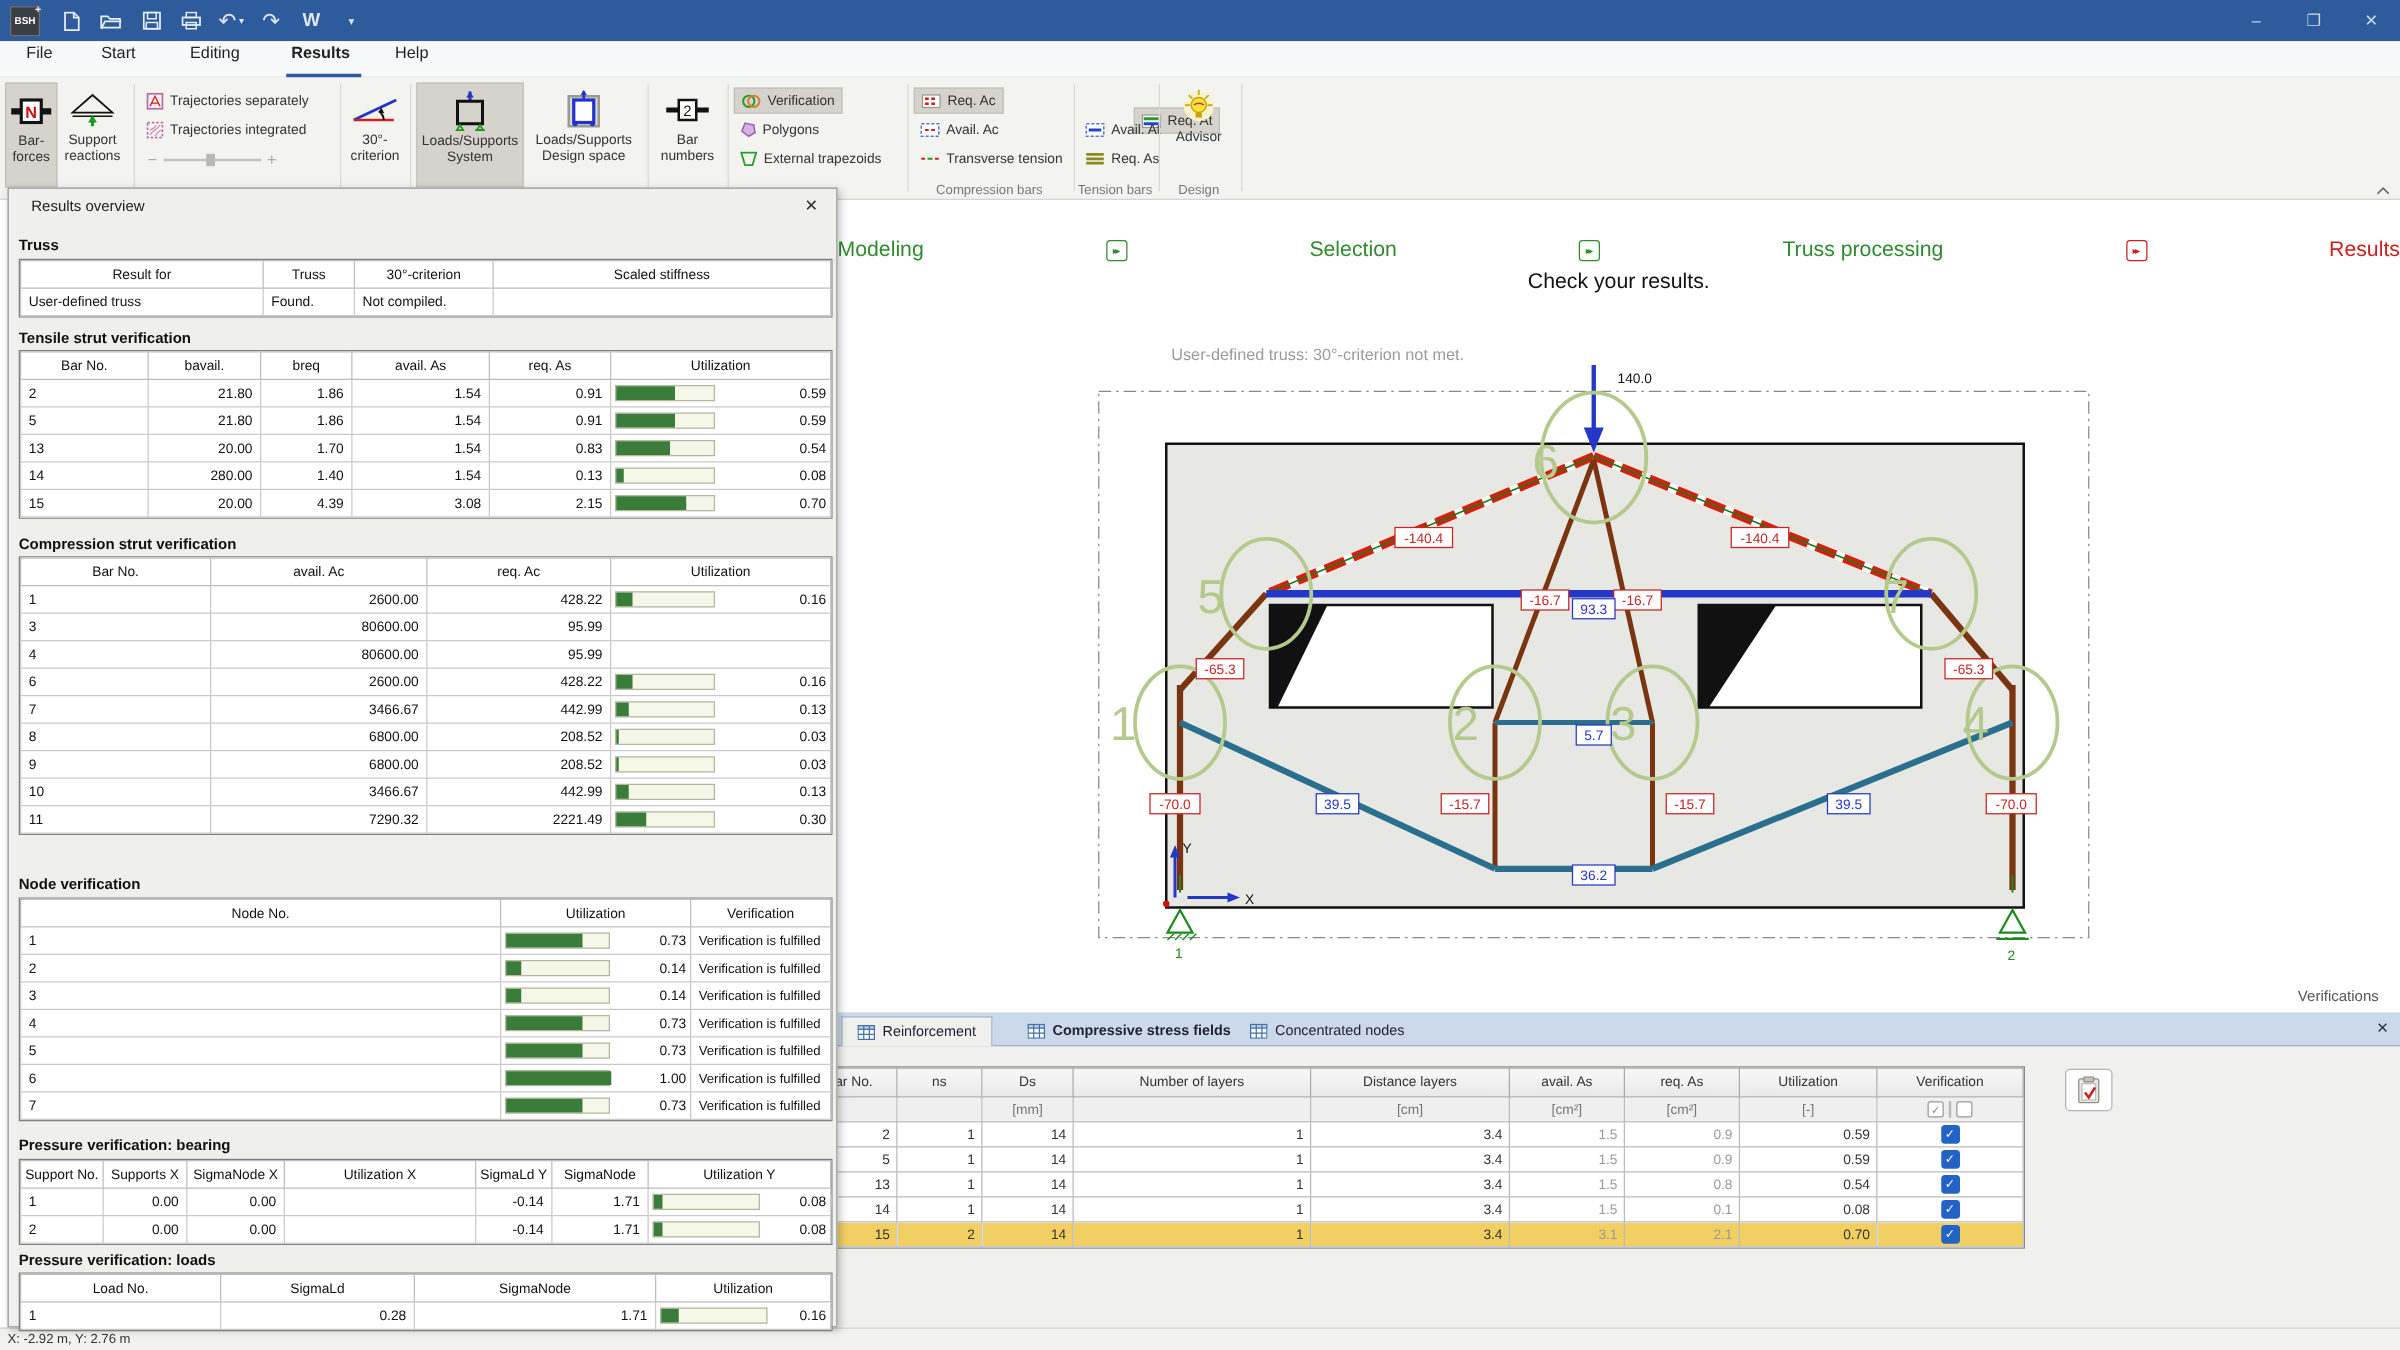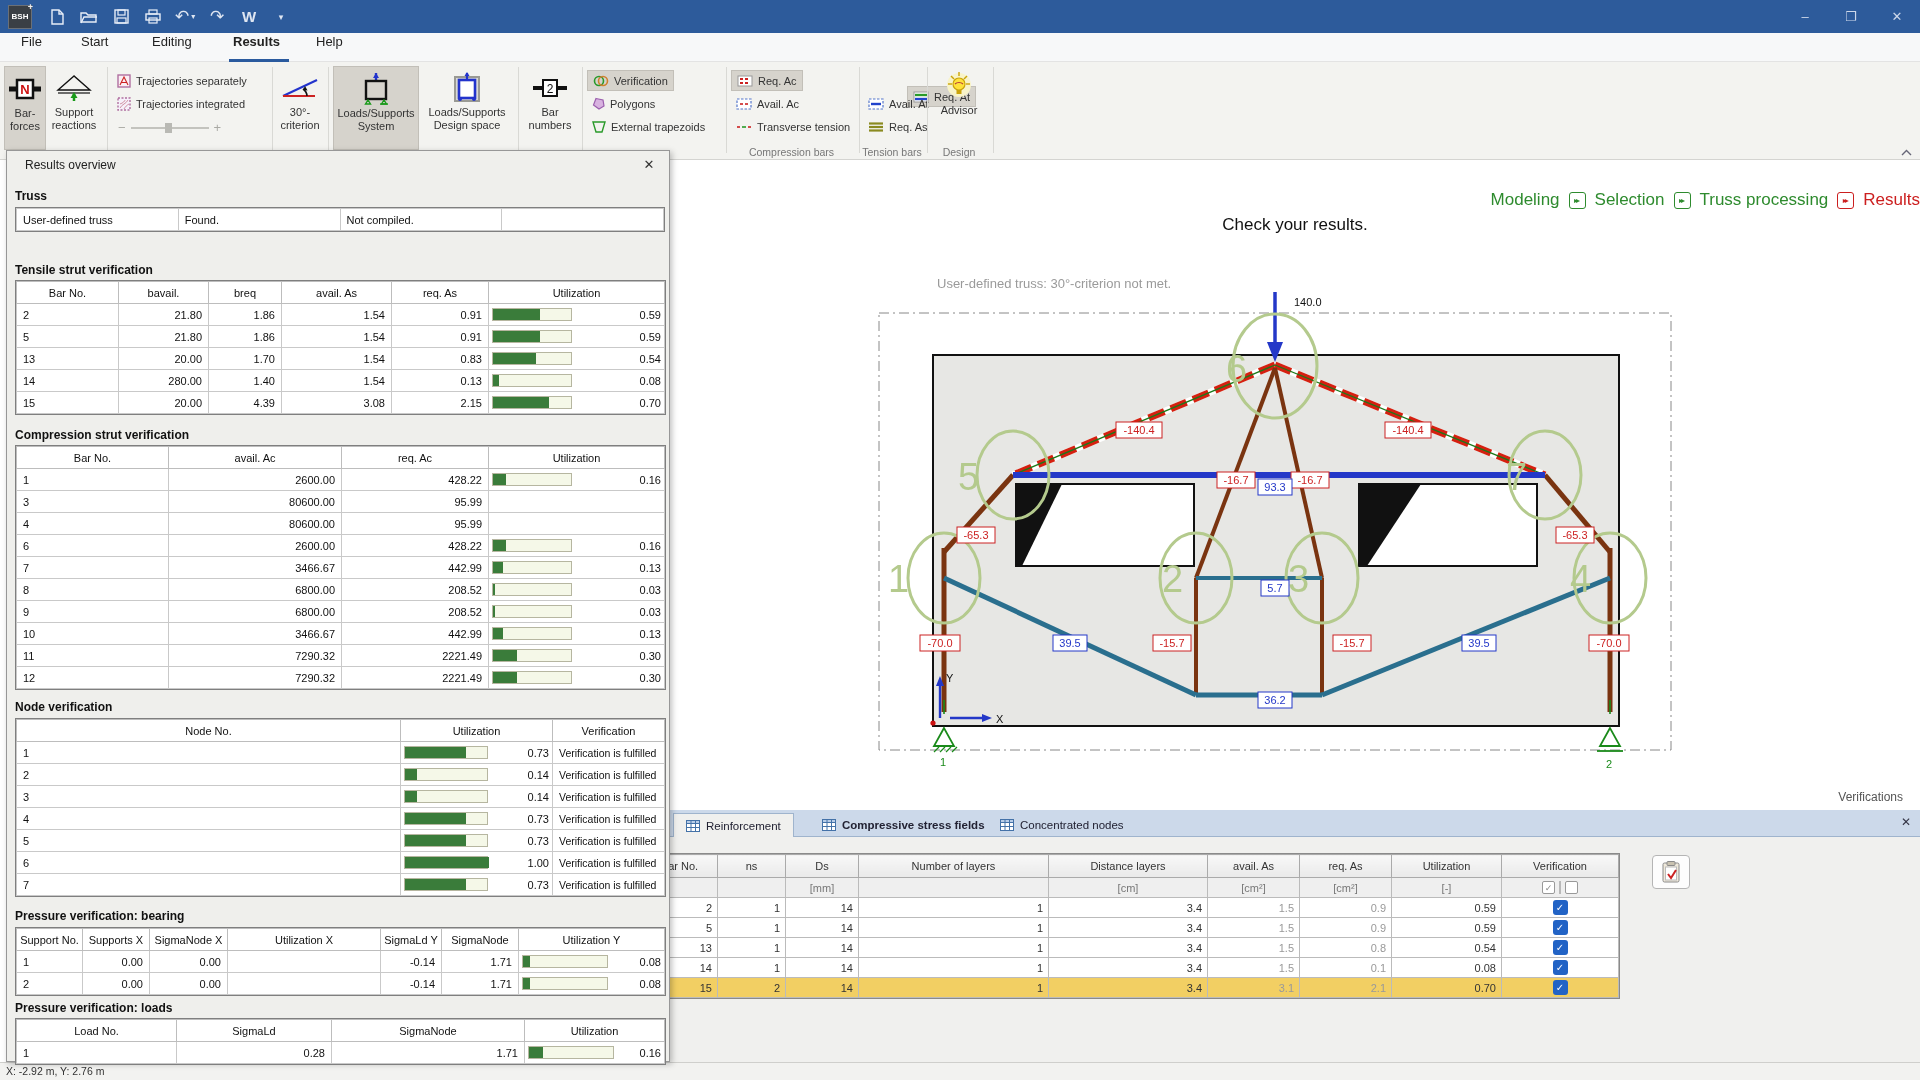--- a/index.html
+++ b/index.html
@@ -30,21 +30,21 @@
   .smallbtn{position:absolute;height:21px;display:flex;align-items:center;gap:5px;font-size:11px;color:#333;padding:0 5px;}
   .smallbtn.pressed{background:#d6d3cc;border:1px solid #c2bfb8;}
   .grouplabel{position:absolute;top:84px;font-size:10.5px;color:#777;text-align:center;}
   #ribbon-collapse{position:absolute;right:8px;top:86px;font-size:9px;color:#667;}
   .slider{position:absolute;display:flex;align-items:center;gap:5px;color:#a9a9a4;font-size:13px;}
   .slider .track{width:78px;height:2px;background:#c3c3be;position:relative;}
   .slider .thumb{position:absolute;left:34px;top:-4px;width:7px;height:10px;background:#b9b9b4;}
 
   
   #canvas{position:absolute;left:0;top:160px;width:1920px;height:920px;background:#fff;}
-  #breadcrumb{position:absolute;left:670px;top:30px;width:1250px;display:flex;justify-content:flex-end;align-items:center;gap:9px;font-size:17px;}
+  #breadcrumb{position:absolute;left:670px;top:30px;width:1250px;display:flex;justify-content:space-between;align-items:center;gap:9px;font-size:17px;}
   .bc-step.done{color:#2e8b2e;}
   .bc-step.active{color:#cc1f1f;}
   .bc-arrow{width:17px;height:17px;border:1.6px solid #2e8b2e;border-radius:3px;color:#2e8b2e;font-size:8px;letter-spacing:-2px;display:flex;align-items:center;justify-content:center;padding-right:2px;}
   .bc-arrow.red{border-color:#cc1f1f;color:#cc1f1f;}
   #subtitle{position:absolute;left:670px;top:55px;width:1250px;text-align:center;font-size:17px;color:#111;}
   #note{position:absolute;left:937px;top:116px;font-size:13px;color:#9a9a9a;}
   #verifications-label{position:absolute;right:17px;top:630px;font-size:12px;color:#555;}
 
   
   #diagram{position:absolute;left:870px;top:130px;}
@@ -652,20 +652,26 @@
   <div id="ov-title">
     <span class="t">Results overview</span>
     <span id="ov-close">✕</span>
   </div>
 
   <div class="ov-heading" style="top:38px;">Truss</div>
   <div class="tblwrap" style="top:56px;">
       <table class="ovt" id="tbl-truss" style="width: 648px;">
         <tbody>
           <tr>
+            <th style="width:194px">Result for</th>
+            <th style="width:73px">Truss</th>
+            <th style="width:111px">30°-criterion</th>
+            <th style="width:270px">Scaled stiffness</th>
+          </tr>
+          <tr>
             <td class="al">User-defined truss</td>
             <td class="al">Found.</td>
             <td class="al">Not compiled.</td>
             <td class="al"></td>
           </tr>
         </tbody>
       </table>
     </div>
 
   <div class="ov-heading" style="top:112px;">Tensile strut verification</div>
@@ -854,33 +860,20 @@
               <div class="ubar">
                 <span class="track" style="width:80px">
                   <span class="fill" style="width:10px"></span>
                 </span>
                 <span class="uval">0.13</span>
               </div>
             </td>
           </tr>
           <tr>
             <td class="al">11</td>
-            <td class="ar">7290.32</td>
-            <td class="ar">2221.49</td>
-            <td style="padding:0 2px;">
-              <div class="ubar">
-                <span class="track" style="width:80px">
-                  <span class="fill" style="width:24px"></span>
-                </span>
-                <span class="uval">0.30</span>
-              </div>
-            </td>
-          </tr>
-          <tr>
-            <td class="al">12</td>
             <td class="ar">7290.32</td>
             <td class="ar">2221.49</td>
             <td style="padding:0 2px;">
               <div class="ubar">
                 <span class="track" style="width:80px">
                   <span class="fill" style="width:24px"></span>
                 </span>
                 <span class="uval">0.30</span>
               </div>
             </td>

